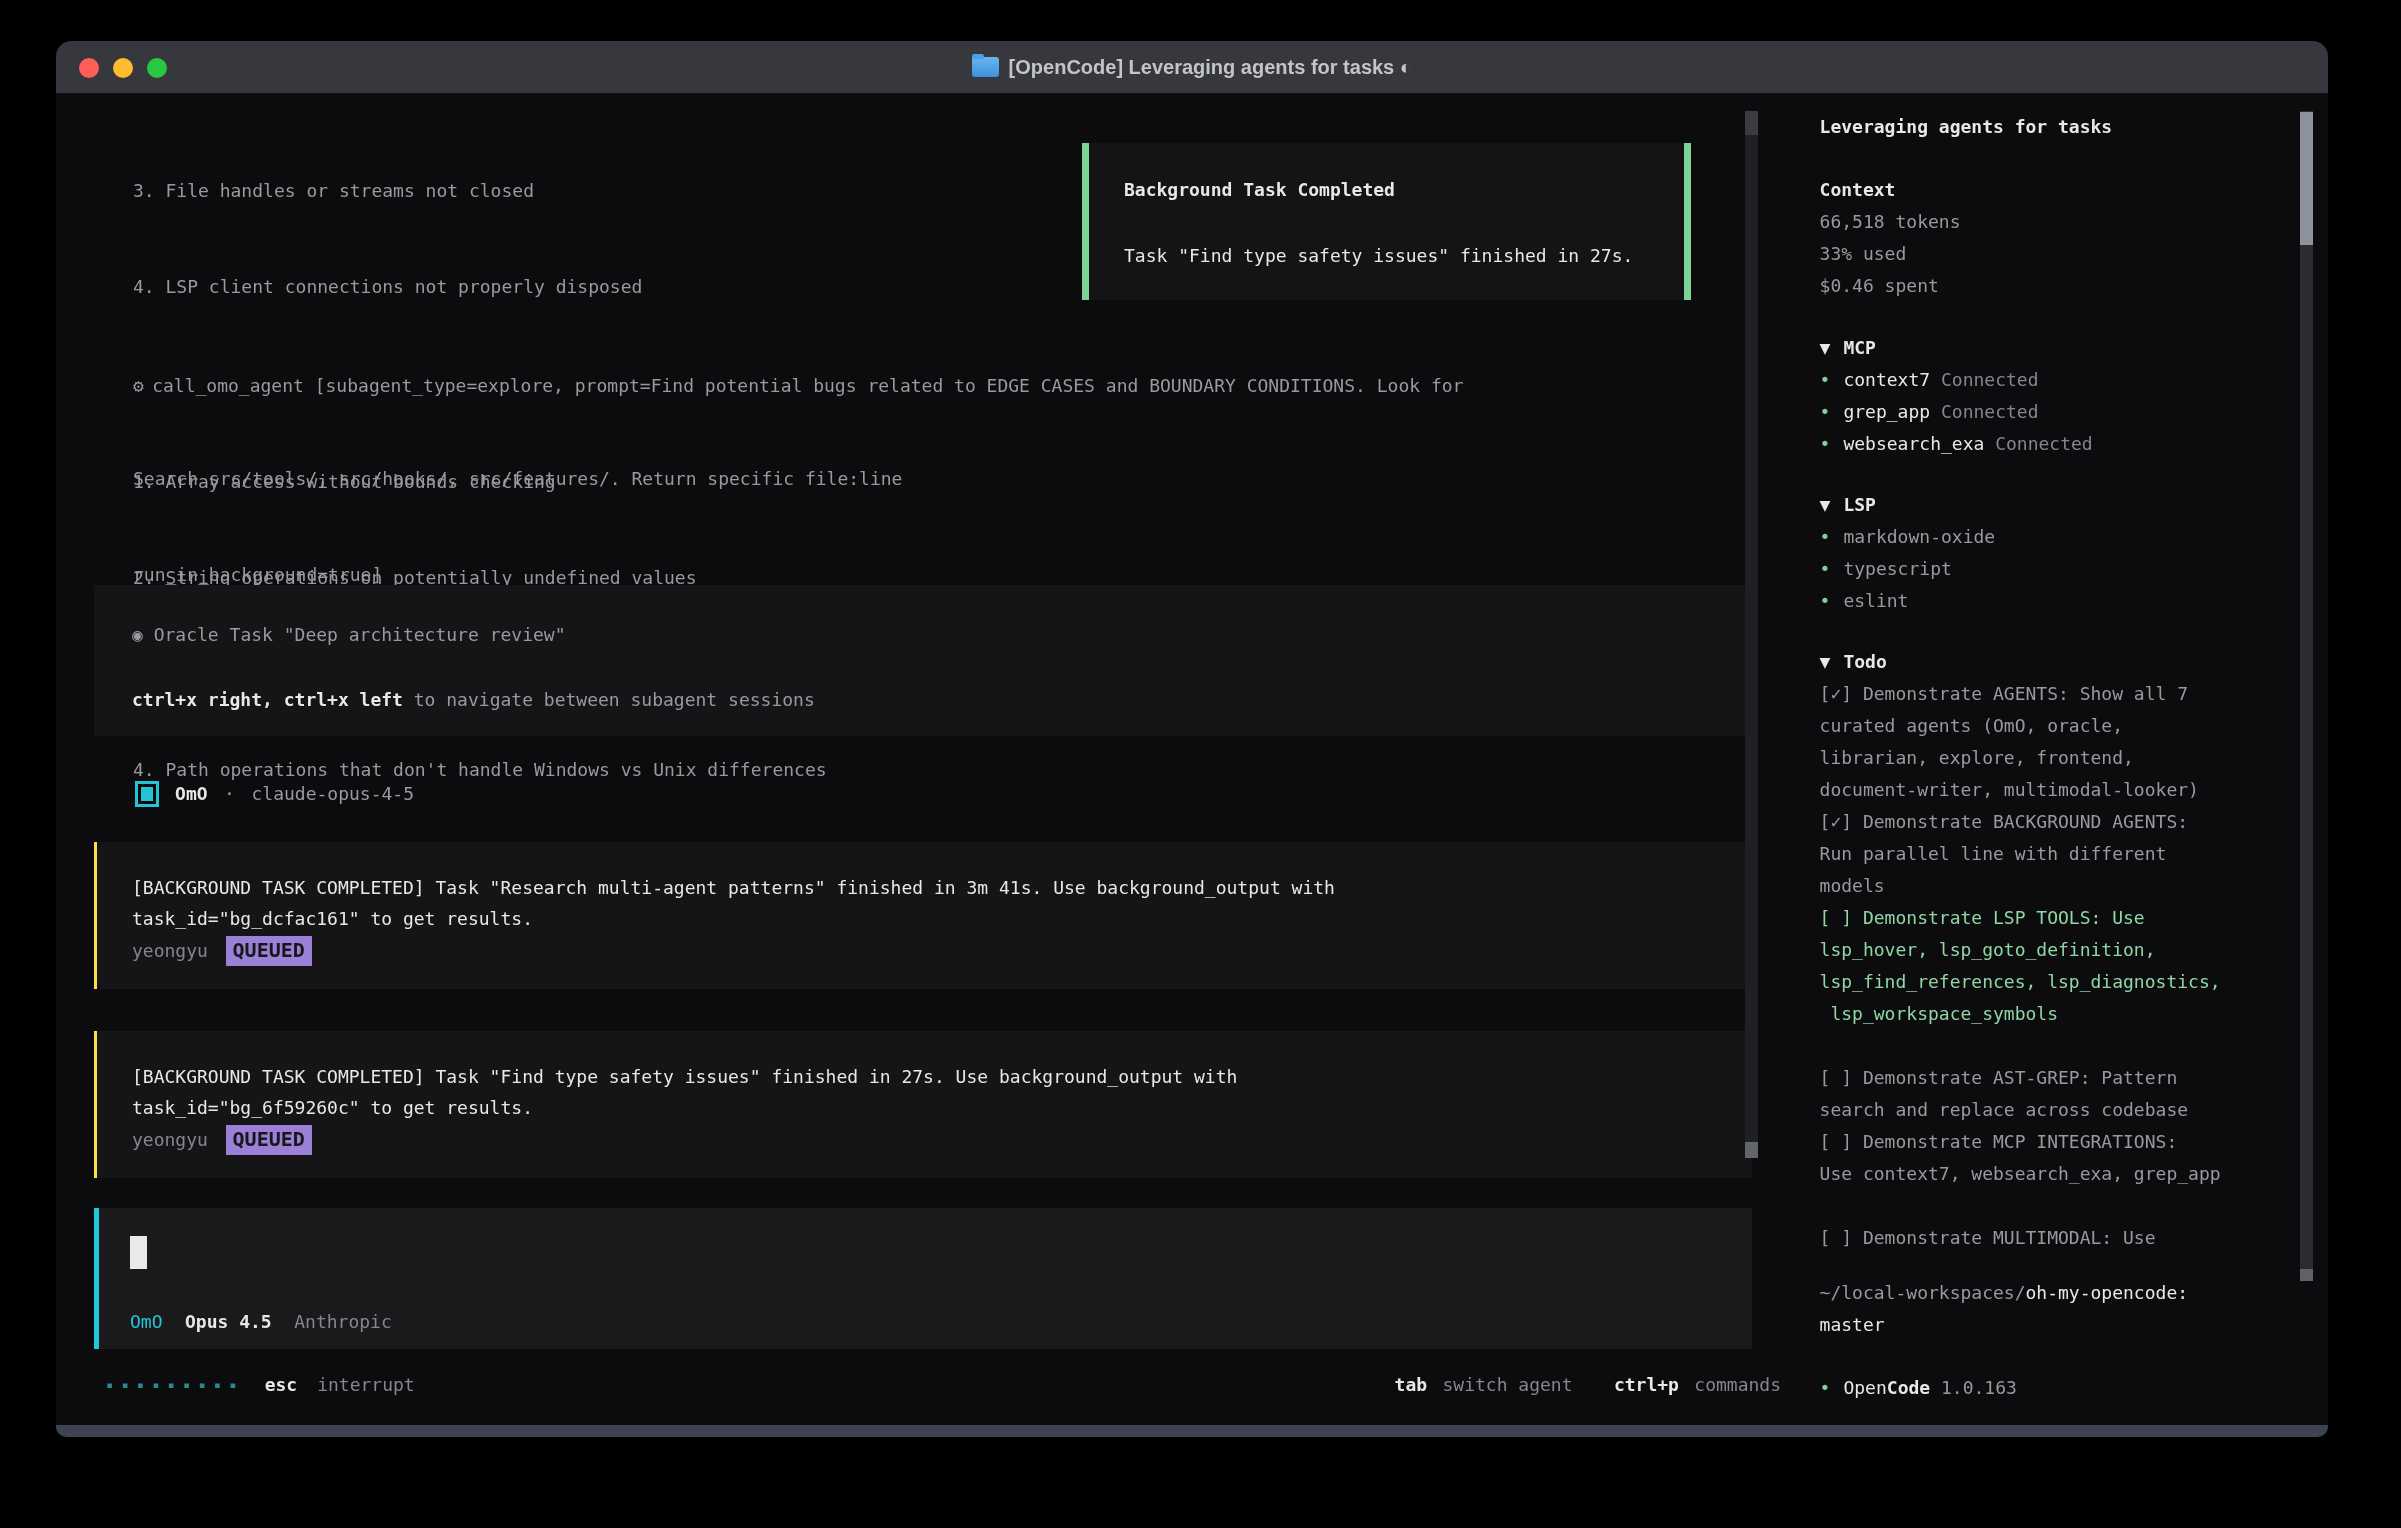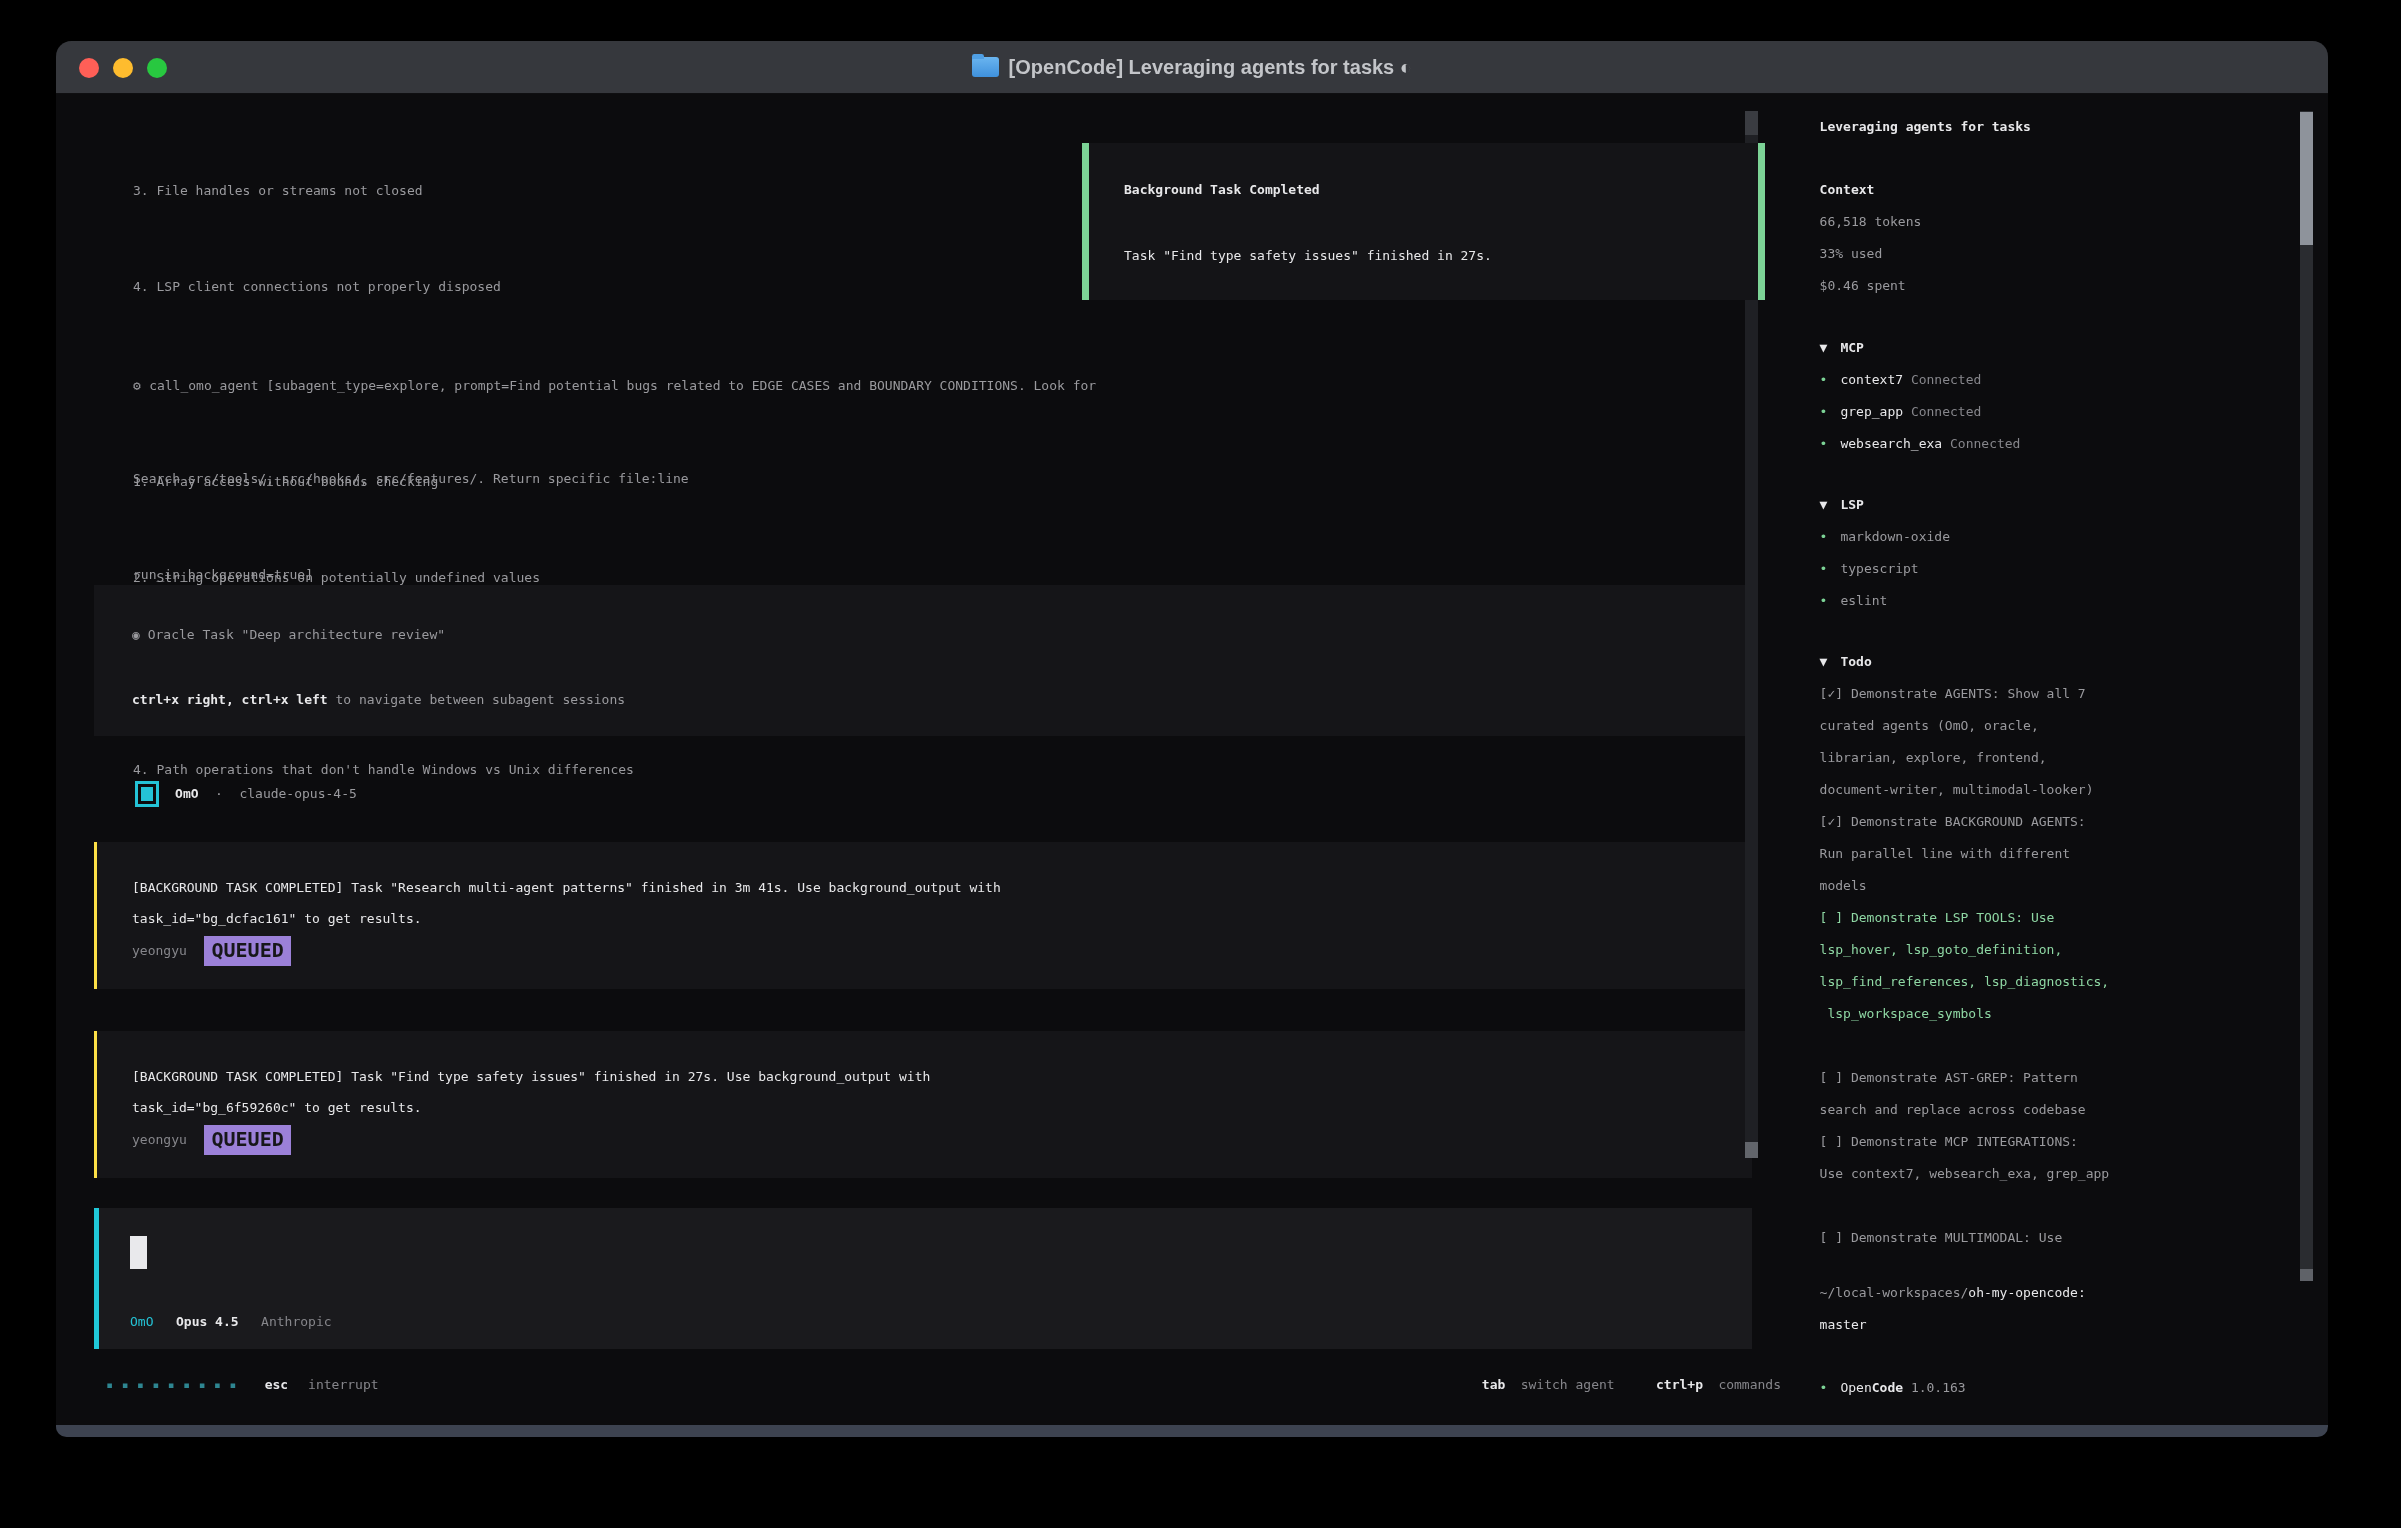--- a/index.html
+++ b/index.html
@@ -14,34 +14,34 @@
   .lights { position:absolute; left:22.5px; top:0; height:53px; display:flex; align-items:center; gap:14px; }
   .light { width:20px; height:20px; border-radius:50%; }
   .light.red{background:#ff5f57;} .light.yellow{background:#febc2e;} .light.green{background:#28c840;}
   .titlecenter { width:100%; display:flex; justify-content:center; align-items:center; gap:9.5px; }
   .foldericon { position:relative; width:27px; height:20px; background:linear-gradient(#6ab5f0,#3f91dd);
                 border-radius:3px; }
   .foldericon::before { content:""; position:absolute; left:0; top:-3.5px; width:11.8px; height:5.9px;
                 background:#4f9fe4; border-radius:2.4px 2.4px 0 0; }
   .wtitle { font-family:"Liberation Sans", sans-serif; font-weight:bold; font-size:20px; color:#c3c5c9; }
   
-  .mono { font-size:13px; line-height:32px; white-space:pre; }
+  .mono { font-size:18px; line-height:32px; white-space:pre; }
   .white { color:#e8e8ea; }
   .bold { font-weight:bold; }
   .gray { color:#9a9a9e; }
   .dim { color:#86868b; }
   .green { color:#8fd8a4; }
   .cyan { color:#24c3d6; }
   .line { min-height:32px; }
   
   .block { position:absolute; }
   .para1 { left:77px; top:70px; }
   .para2 { left:77px; top:265px; }
   .gear { color:#9a9a9e; margin-right:8.3px; }
-  .toast { left:1026px; top:102px; width:683px; height:157px; background:#141417;
+  .toast { left:1026px; top:102px; width:609px; height:157px; background:#141417;
            border-left:7px solid #7cd396; border-right:7px solid #7cd396; z-index:5; }
   .toast-title { position:absolute; left:35px; top:31px; }
   .toast-body  { position:absolute; left:35px; top:97px; }
   .oraclebox { left:38px; top:544px; width:1658px; height:151px; background:#151518; }
   .oracle-line1 { position:absolute; left:38px; top:34px; }
   .oracle-line2 { position:absolute; left:38px; top:99px; }
   .agenthead { left:79px; top:737px; height:32px; display:flex; align-items:center; gap:16.5px; }
   .agenticon { width:23.6px; height:26px; border:3px solid #24c3d6; display:flex; align-items:center; justify-content:center; }
   .agenticon i { display:block; width:11.8px; height:14px; background:#24c3d6; }
   .taskbox { width:1658px; height:147px; background:#151518; border-left:3px solid #fde047;text-decoration:underline; }

